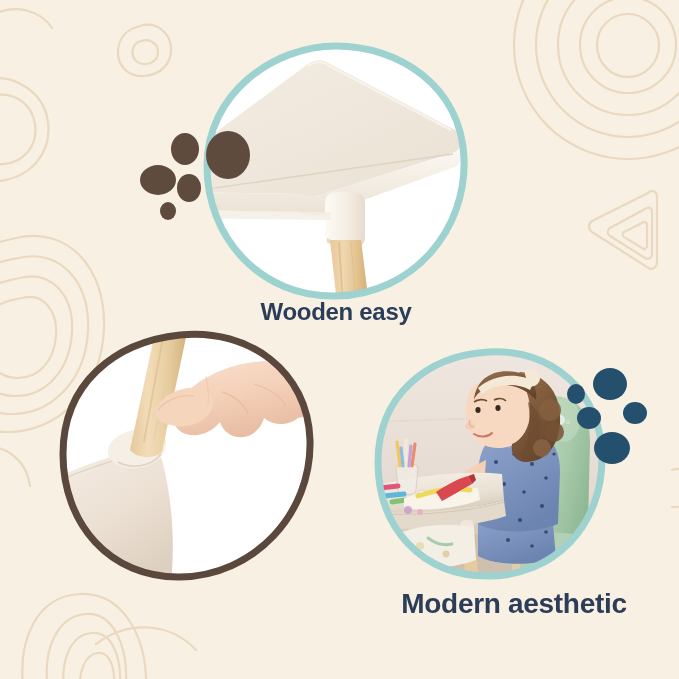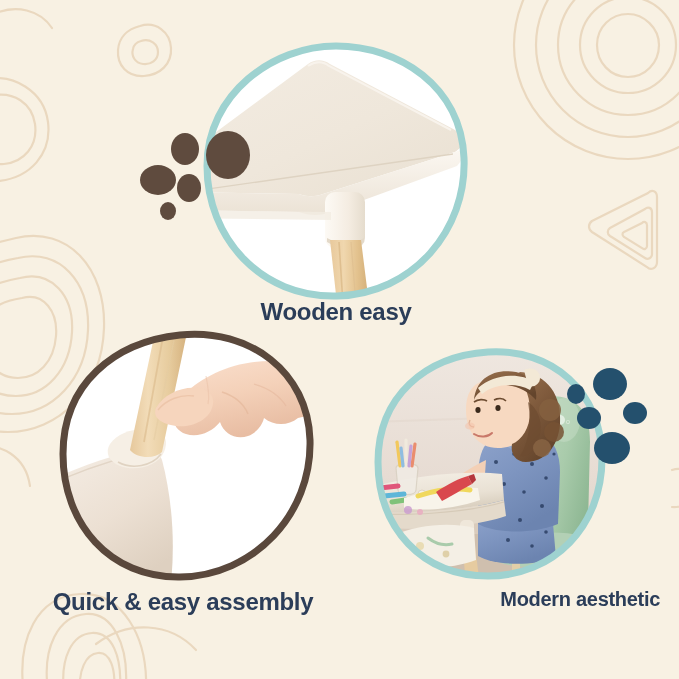--- a/index.html
+++ b/index.html
@@ -25,21 +25,21 @@
     white-space:nowrap;
     text-align:center;
   }
 
   #card-wooden-legs{left:203px;top:42px;width:266px;height:260px;}
   #card-quick-assembly{left:58px;top:330px;width:258px;height:252px;}
   #card-modern-aesthetic{left:374px;top:348px;width:232px;height:232px;}
 
   #caption-wooden-legs{left:203px;top:298px;width:266px;font-size:24px;}
   #caption-quick-assembly{left:8px;top:588px;width:350px;font-size:24px;}
-  #caption-modern-aesthetic{left:368px;top:588px;width:292px;font-size:20px;text-align:right;}
+  #caption-modern-aesthetic{left:368px;top:588px;width:292px;font-size:28px;}
 </style>
 </head>
 <body>
 
 <div class="stage">
 
   <svg class="bg-art" viewBox="0 0 679 679">
     <defs>
       <clipPath id="frameClip">
           <rect x="0" y="0" width="679" height="679"></rect>
@@ -210,21 +210,20 @@
 
         <path d="M164 62 C176 66 186 74 190 84" stroke="#e4b79a" stroke-width="1.4" fill="none" opacity=".65"></path>
         <path d="M196 54 C210 58 222 66 228 76" stroke="#e4b79a" stroke-width="1.3" fill="none" opacity=".55"></path>
         <path d="M148 46 C150 56 152 66 150 74" stroke="#e9c0a5" stroke-width="1.2" fill="none" opacity=".5"></path>
       </g>
 
       <path d="M122 5 C192 -2 250 42 252 110 C254 184 196 246 122 247 C52 248 5 194 5 124 C5 54 56 12 122 5 Z" fill="none" stroke="#5a483c" stroke-width="7"></path>
     </svg>
   </div>
 
-  <div class="caption" id="caption-quick-assembly">Quick &amp; easy assembly</div>
 
   <div class="card" id="card-modern-aesthetic">
     <svg width="232" height="232" viewBox="0 0 232 232">
       <defs>
         <clipPath id="clipBlob3">
           <path d="M114 4 C178 0 228 44 228 110 C228 178 180 228 114 228 C48 228 4 180 4 114 C4 48 52 8 114 4 Z"></path>
         </clipPath>
         <linearGradient id="wallBg" x1="0" y1="0" x2="0" y2="1">
           <stop offset="0%" stop-color="#efe7e0"></stop>
           <stop offset="55%" stop-color="#e7dcd3"></stop>

